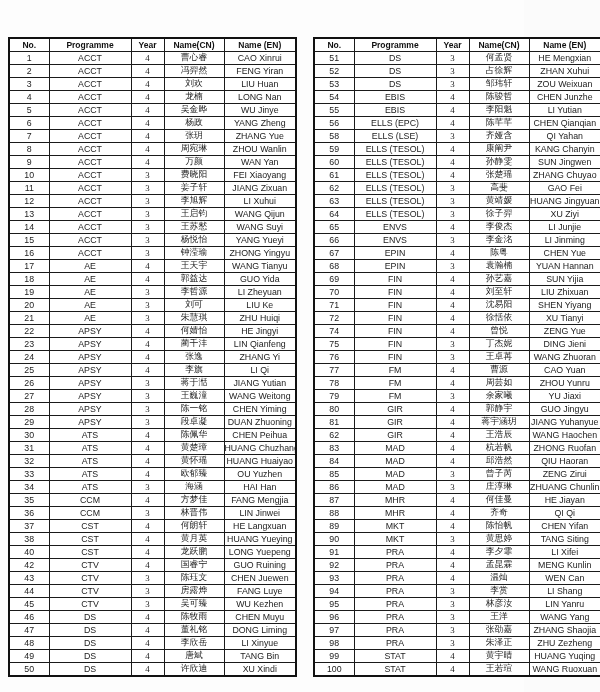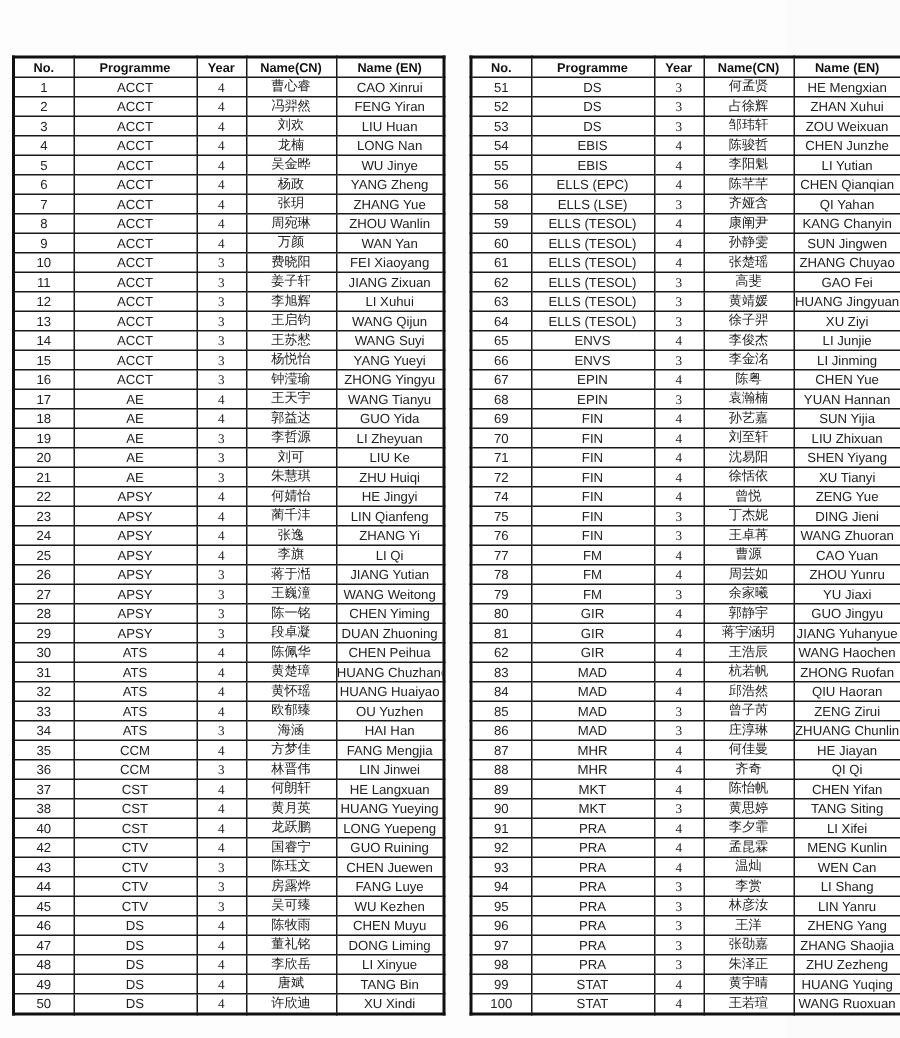--- a/index.html
+++ b/index.html
@@ -738,21 +738,21 @@
           <td class="c1">PRA</td>
           <td class="c2">3</td>
           <td class="c3">林彦汝</td>
           <td class="c4">LIN Yanru</td>
         </tr>
         <tr>
           <td class="c0">96</td>
           <td class="c1">PRA</td>
           <td class="c2">3</td>
           <td class="c3">王洋</td>
-          <td class="c4">ZHENG Yang</td>
+          <td class="c4">WANG Yang</td>
         </tr>
         <tr>
           <td class="c0">97</td>
           <td class="c1">PRA</td>
           <td class="c2">3</td>
           <td class="c3">张劭嘉</td>
           <td class="c4">ZHANG Shaojia</td>
         </tr>
         <tr>
           <td class="c0">98</td>

